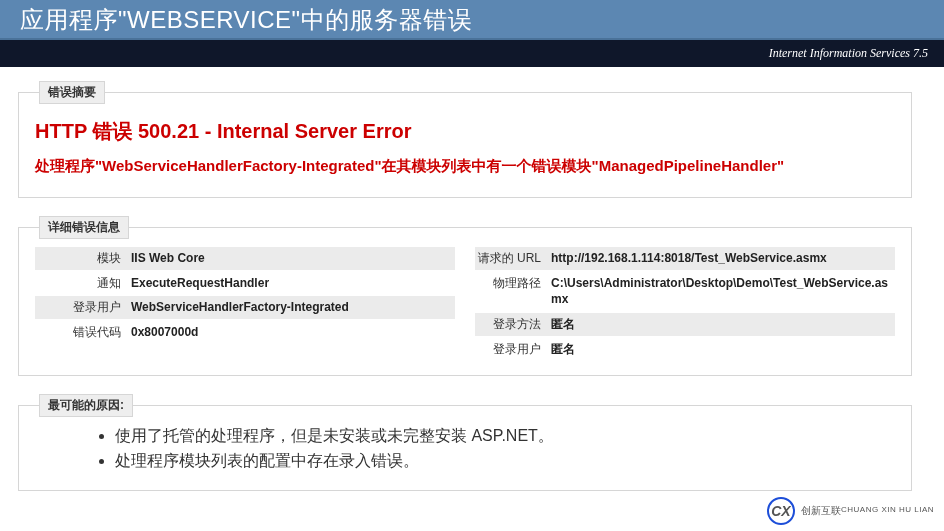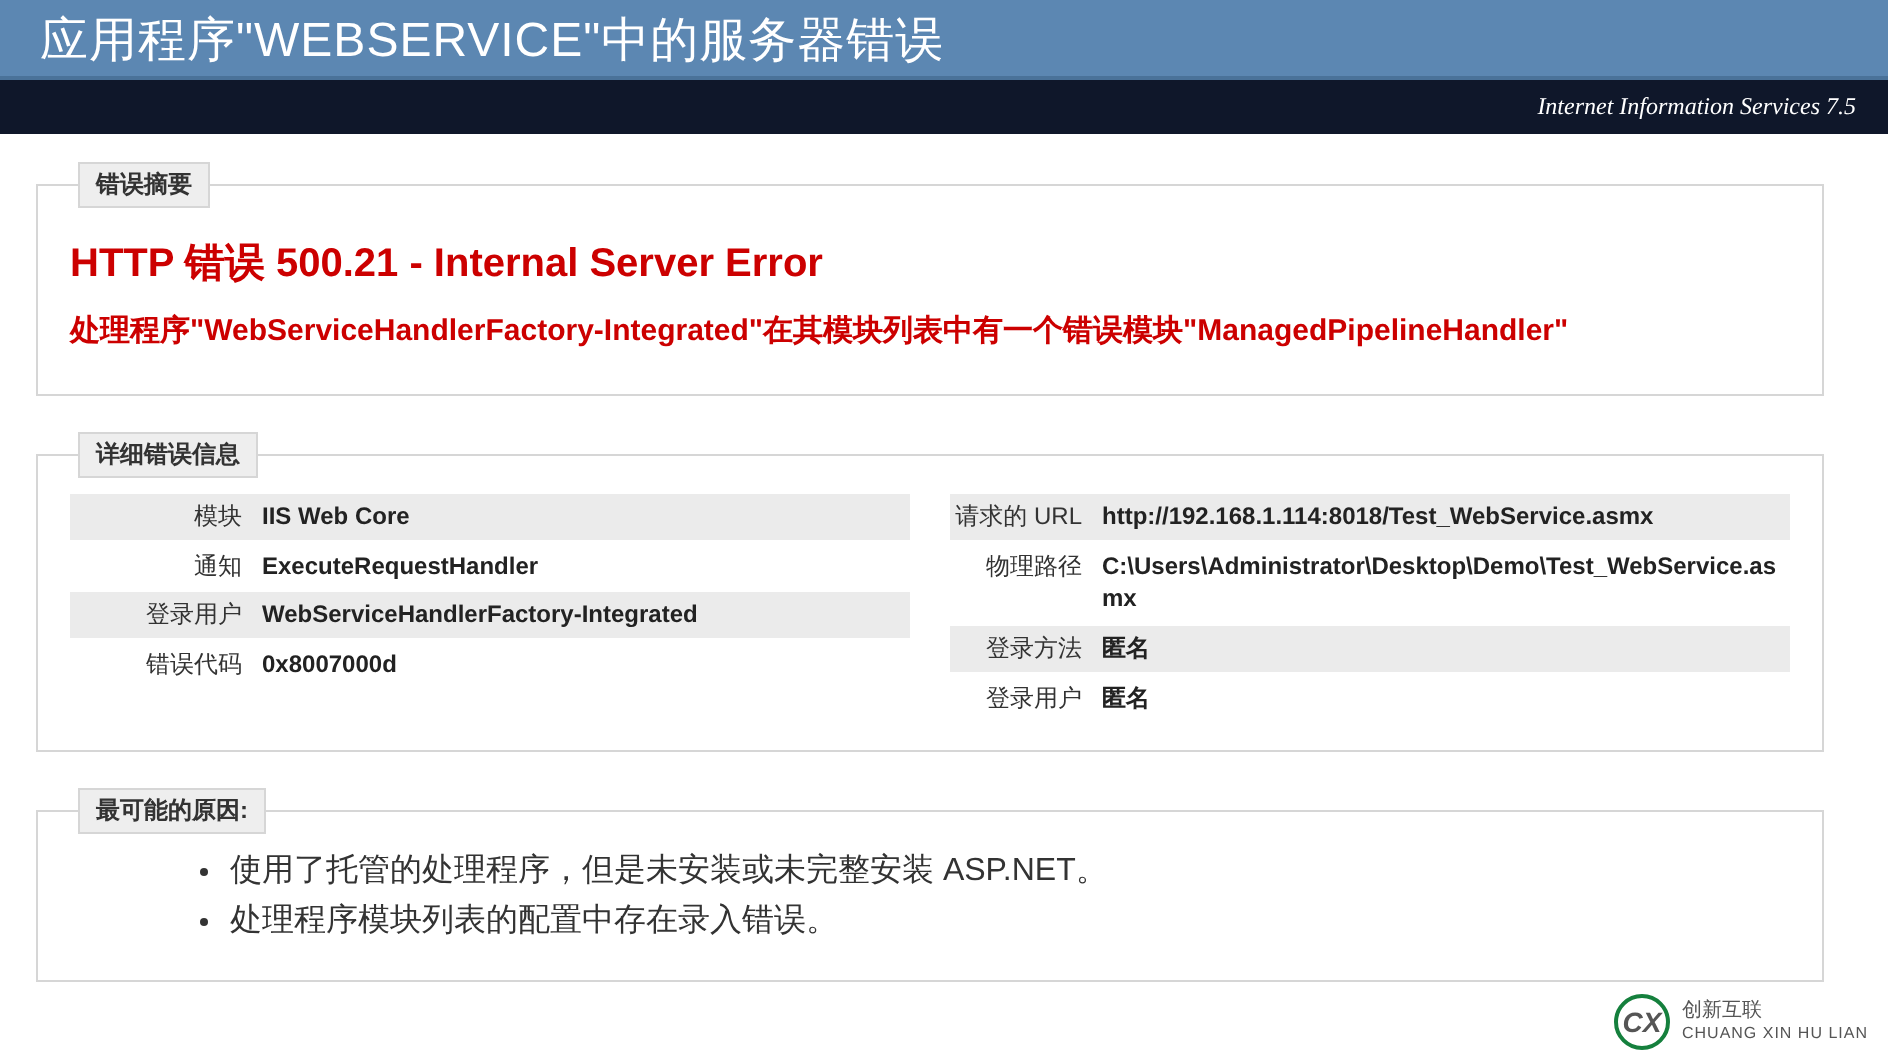--- a/index.html
+++ b/index.html
@@ -117,32 +117,32 @@
     align-items: center;
     gap: 6px;
     font-size: 10px;
     color: #555;
     background: rgba(255,255,255,0.85);
     padding: 2px 6px;
   }
   .watermark .logo {
     width: 28px;
     height: 28px;
-    border: 2px solid #15803d;
+    border: 2px solid #1d4ed8;
     border-radius: 50%;
     display: flex;
     align-items: center;
     justify-content: center;
     font-weight: 700;
     font-size: 14px;
     font-style: italic;
     color: #555;
     line-height: 1;
   }
-  .watermark .txt { display:flex; flex-direction:column; line-height:1.2; }
+  .watermark .txt { display:flex; flex-direction:row; line-height:1.2; }
   .watermark .py { font-size:8px; letter-spacing:0.5px; }
 </style>
 </head>
 <body>
 
 <div class="header">
   <span>应用程序"WEBSERVICE"中的服务器错误</span>
 </div>
 <div class="subheader">
   <span>Internet Information Services 7.5</span>

